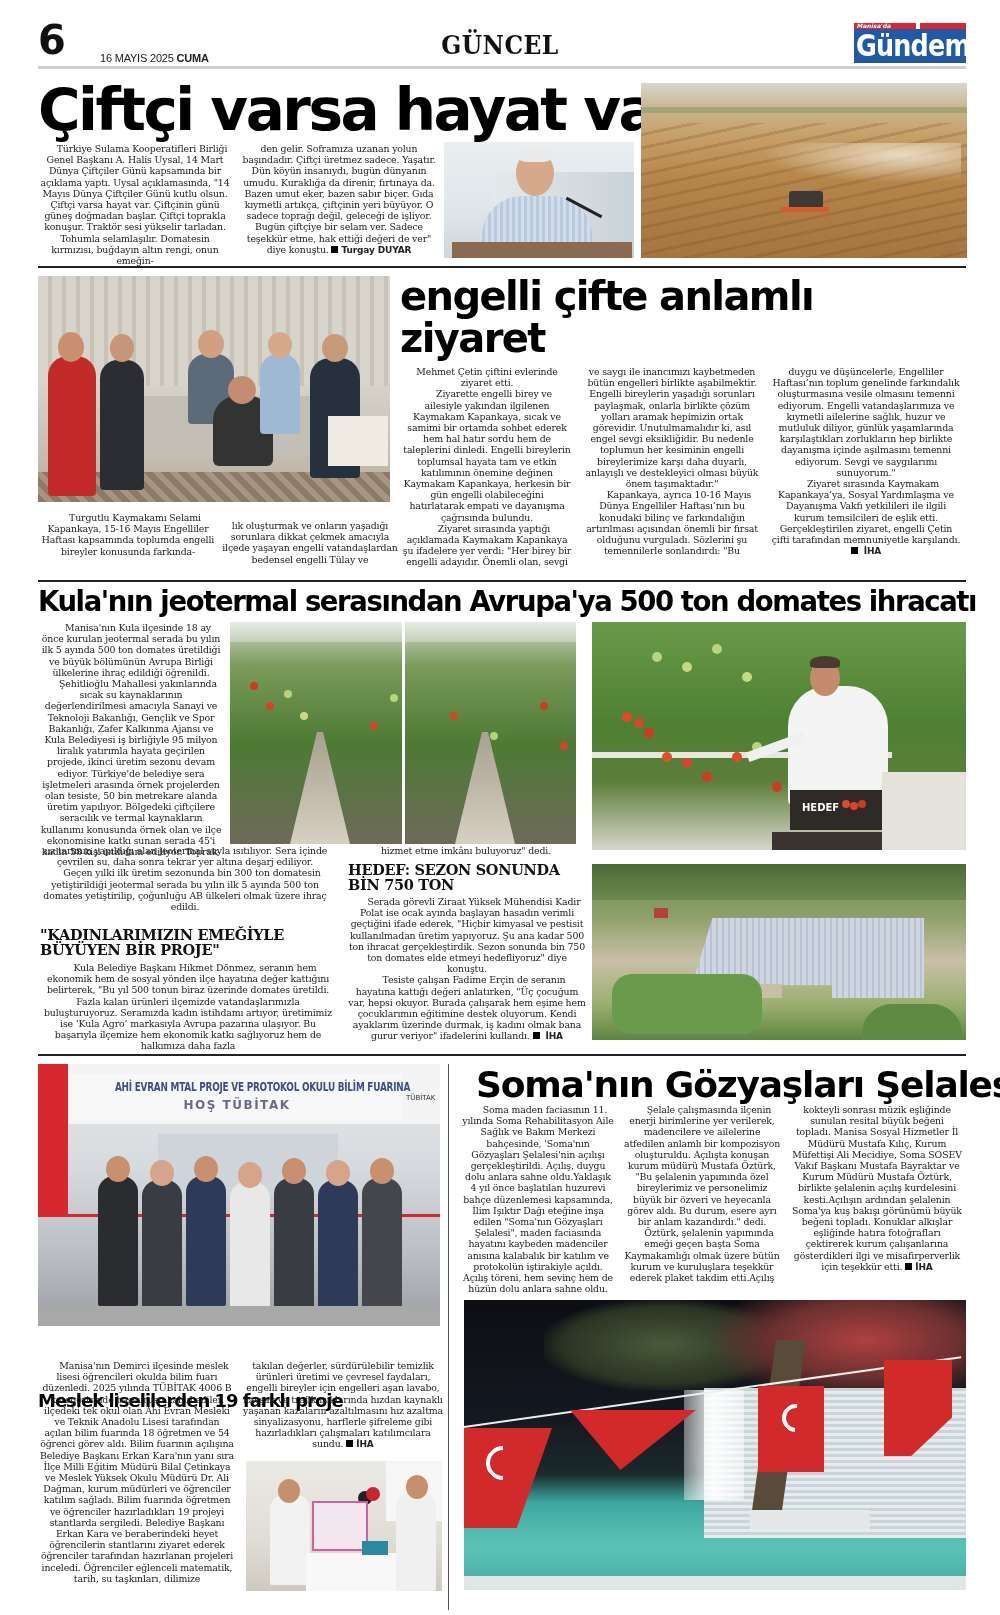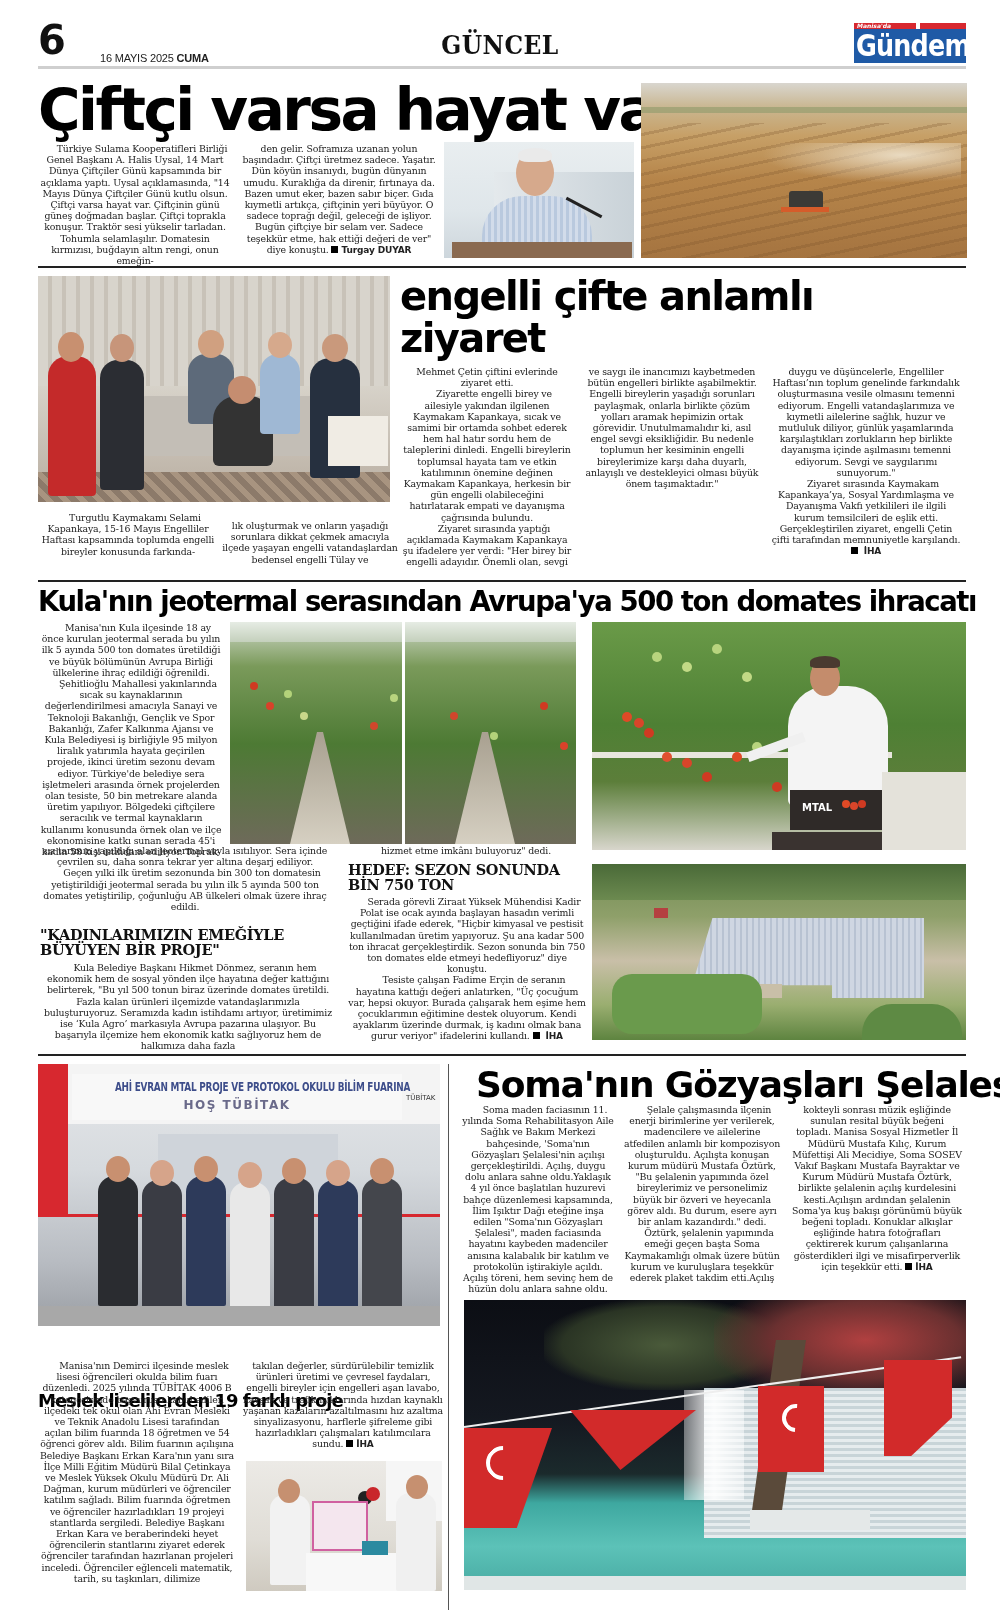--- a/index.html
+++ b/index.html
@@ -94,20 +94,21 @@
   <div>engelli çifte anlamlı ziyaret</div>
 </div>
 
 <div class="abs txt" style="left:402px;top:366px;width:170px" id="a2c3">
     <p style="text-indent: 0px;">Mehmet Çetin çiftini evlerinde ziyaret etti.</p>
     <p>Ziyarette engelli birey ve ailesiyle yakından ilgilenen Kaymakam Kapankaya, sıcak ve samimi bir ortamda sohbet ederek hem hal hatır sordu hem de taleplerini dinledi. Engelli bireylerin toplumsal hayata tam ve etkin katılımının önemine değinen Kaymakam Kapankaya, herkesin bir gün engelli olabileceğini hatırlatarak empati ve dayanışma çağrısında bulundu.</p>
     <p>Ziyaret sırasında yaptığı açıklamada Kaymakam Kapankaya şu ifadelere yer verdi: "Her birey bir engelli adayıdır. Önemli olan, sevgi</p>
   </div>
 <div class="abs txt" style="left:584px;top:366px;width:176px" id="a2c4">
     <p style="text-indent: 0px;">ve saygı ile inancımızı kaybetmeden bütün engelleri birlikte aşabilmektir. Engelli bireylerin yaşadığı sorunları paylaşmak, onlarla birlikte çözüm yolları aramak hepimizin ortak görevidir. Unutulmamalıdır ki, asıl engel sevgi eksikliğidir. Bu nedenle toplumun her kesiminin engelli bireylerimize karşı daha duyarlı, anlayışlı ve destekleyici olması büyük önem taşımaktadır."</p>
+    <p>Kapankaya, ayrıca 10-16 Mayıs Dünya Engelliler Haftası’nın bu konudaki bilinç ve farkındalığın artırılması açısından önemli bir fırsat olduğunu vurguladı. Sözlerini şu temennilerle sonlandırdı: "Bu</p>
   </div>
 <div class="abs txt" style="left:770px;top:366px;width:192px" id="a2c5">
     <p style="text-indent: 0px;">duygu ve düşüncelerle, Engelliler Haftası’nın toplum genelinde farkındalık oluşturmasına vesile olmasını temenni ediyorum. Engelli vatandaşlarımıza ve kıymetli ailelerine sağlık, huzur ve mutluluk diliyor, günlük yaşamlarında karşılaştıkları zorlukların hep birlikte dayanışma içinde aşılmasını temenni ediyorum. Sevgi ve saygılarımı sunuyorum."</p>
     <p>Ziyaret sırasında Kaymakam Kapankaya’ya, Sosyal Yardımlaşma ve Dayanışma Vakfı yetkilileri ile ilgili kurum temsilcileri de eşlik etti. Gerçekleştirilen ziyaret, engelli Çetin çifti tarafından memnuniyetle karşılandı. <span class="byline"><span class="sq"></span><span> İHA</span></span></p>
   </div>
 
 <div class="abs rule" style="left:38px;top:580px;width:928px;height:2px"></div>
 
 <div class="abs head" style="left:38px;top:585px;font-size:27.5px;line-height:32px;letter-spacing:-1.4px;white-space:nowrap">Kula'nın jeotermal serasından Avrupa'ya 500 ton domates ihracatı</div>
 
@@ -126,21 +127,21 @@
 
 <div class="abs photo" style="left:592px;top:622px;width:374px;height:228px;background:linear-gradient(180deg,#6a9a48 0%,#4e8034 45%,#5c7e3a 70%,#d8d6cc 100%)">
   <div class="abs" style="left:0;top:130px;width:300px;height:6px;background:#e8e6de"></div>
   <div class="abs" style="left:30px;top:90px;width:10px;height:10px;border-radius:50%;background:#e04a26;box-shadow:12px 6px 0 #d8452a,22px 16px 0 #cf3a22,40px 40px 0 #e05030,60px 46px 0 #d8452a,80px 60px 0 #cf3a22,110px 40px 0 #e04a26,130px 30px 0 #b8d47e,150px 70px 0 #cf3a22,170px 80px 0 #e04a26,300px 120px 0 #e05030,320px 110px 0 #d8452a,340px 118px 0 #cf3a22"></div>
   <div class="abs" style="left:60px;top:30px;width:10px;height:10px;border-radius:50%;background:#b8d47e;box-shadow:30px 10px 0 #c2da86,60px -8px 0 #b8d47e,90px 20px 0 #c2da86,160px 10px 0 #b8d47e,200px 40px 0 #c2da86"></div>
   <div class="abs" style="left:196px;top:64px;width:100px;height:120px;background:#f4f4f4;border-radius:40px 40px 6px 6px"></div>
   <div class="abs" style="left:218px;top:38px;width:30px;height:36px;border-radius:50%;background:#c48c6c"></div>
   <div class="abs" style="left:218px;top:34px;width:30px;height:12px;border-radius:50% 50% 20% 20%;background:#4a3a30"></div>
   <div class="abs" style="left:154px;top:120px;width:60px;height:10px;background:#f0f0f0;transform:rotate(-20deg)"></div>
   <div class="abs" style="left:198px;top:168px;width:96px;height:40px;background:#2f2a28"></div>
-  <div class="abs" style="left:210px;top:180px;font-family:'DejaVu Sans',sans-serif;font-weight:bold;font-size:10px;color:#fff">MTAL</div>
+  <div class="abs" style="left:210px;top:180px;font-family:'DejaVu Sans',sans-serif;font-weight:bold;font-size:10px;color:#fff">HEDEF</div>
   <div class="abs" style="left:250px;top:178px;width:8px;height:8px;border-radius:50%;background:#e04a26;box-shadow:8px 2px 0 #d8452a,16px 0 0 #cf3a22"></div>
   <div class="abs" style="left:180px;top:210px;width:110px;height:18px;background:#3a3330"></div>
   <div class="abs" style="left:290px;top:150px;width:84px;height:78px;background:#e4e2da"></div>
 </div>
 
 <div class="abs photo" style="left:592px;top:864px;width:374px;height:176px;background:linear-gradient(180deg,#6f8a52 0%,#8fa06a 30%,#c9bfa8 55%,#9aae70 80%,#5e8440 100%)">
   <div class="abs" style="left:0;top:0;width:374px;height:36px;background:linear-gradient(180deg,#4a6a38,#6c8a50)"></div>
   <div class="abs" style="left:102px;top:54px;width:230px;height:80px;background:repeating-linear-gradient(90deg,#cfd6e2 0 4px,#b8c2d2 4px 6px);clip-path:polygon(8% 0,100% 0,100% 100%,60% 100%,60% 84%,22% 84%,22% 76%,0 76%)"></div>
   <div class="abs" style="left:150px;top:120px;width:40px;height:14px;background:#c9bfa8"></div>
   <div class="abs" style="left:62px;top:44px;width:14px;height:10px;background:#b44040"></div>

